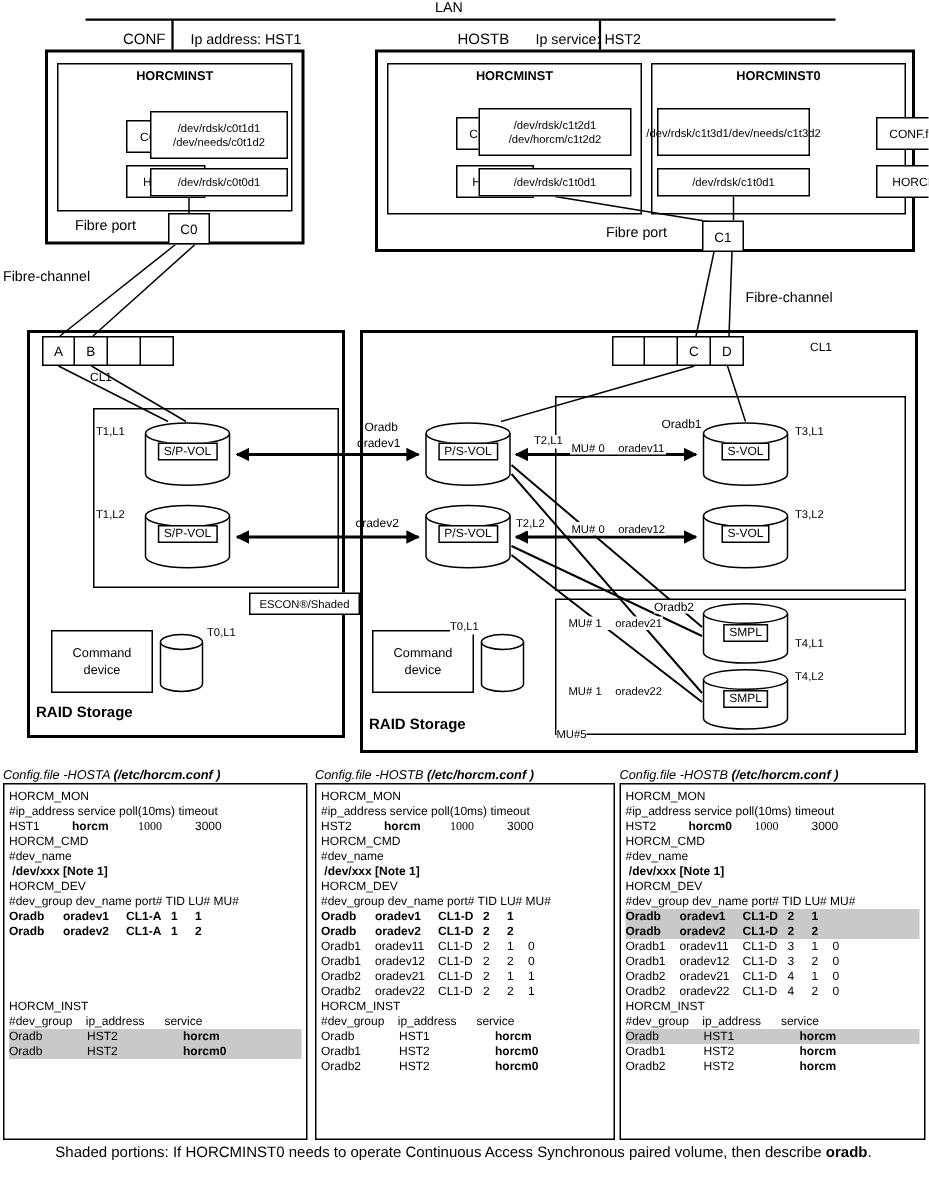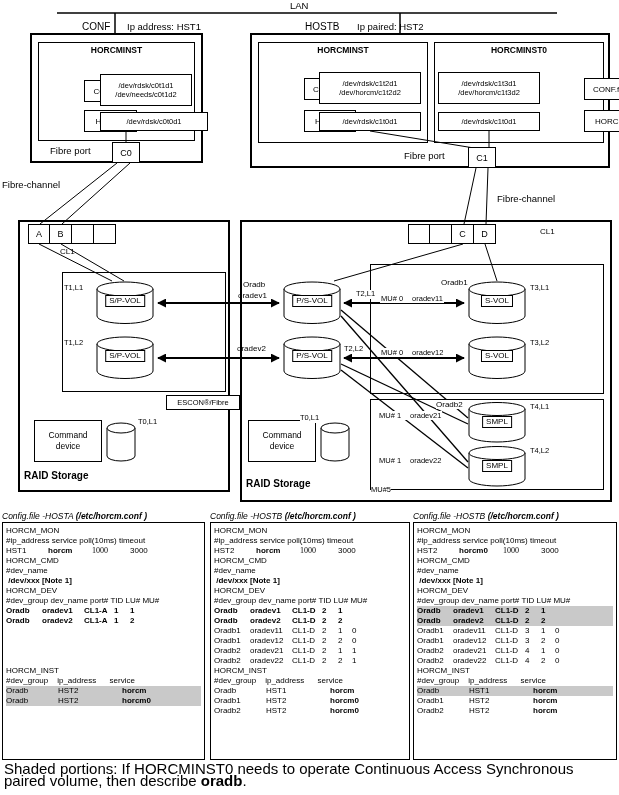--- a/index.html
+++ b/index.html
@@ -32,21 +32,21 @@
   .cfg-line { white-space:pre; height:10px; }
   .cfg-row { display:flex; height:10px; }
   .cfg-row span { flex:0 0 auto; white-space:pre; }
   .mon .ci { width:42px; } .mon .cs { width:44px; font-weight:bold; } .mon .cp { width:38px;font-family:Liberation Serif, serif; }
   .dev .cg { width:36px; } .dev .cd { width:42px; } .dev .cp { width:30px; }
   .dev .ct { width:16px; } .dev .cl { width:14px; } .dev .cm { width:12px; }
   .inst .ig { width:52px; } .inst .ii { width:64px; } .inst .is { font-weight:bold; }
   .cfg-row.bold span { font-weight:bold; }
   .shaded { background:#c9c9c9; }
   .dev-spacer { height:40px; }
-  .note { position:absolute; left:4px; top:763px; width:610px; font-size:15px; line-height:12px; }
+  .note { position:absolute; left:4px; top:763px; width:610px; font-size:10px; line-height:12px;text-align:center; }
 </style>
 </head>
 <body>
 
 <div id="canvas">
 
   <svg class="svg-layer" width="619" height="795">
     <defs>
       <marker id="arr" viewBox="0 0 10 10" refX="9" refY="5" markerWidth="4.5" markerHeight="4.5" orient="auto-start-reverse">
         <path d="M0,0 L10,5 L0,10 z" fill="#000"></path>
@@ -92,45 +92,45 @@
   <div class="box b2 nb" style="left:30px;top:33px;width:173px;height:130px"></div>
   <div class="box" style="left:38px;top:42px;width:157px;height:99px">
     <span class="inst-title">HORCMINST</span>
   </div>
   <div class="box ctr f8 z3" style="left:44px;top:80px;width:53px;height:22px">CONF.file</div>
   <div class="box ctr z3" style="left:100px;top:74px;width:92px;height:32px;flex-direction:column">
     <span class="f75">/dev/rdsk/c0t1d1</span>
     <span class="f75">/dev/needs/c0t1d2</span>
   </div>
   <div class="box ctr f8 z3" style="left:44px;top:110px;width:53px;height:22px">HORCM</div>
-  <div class="box ctr f75 z3" style="left:100px;top:112px;width:108px;height:19px">/dev/rdsk/c0t0d1</div>
+  <div class="box ctr f75 z3" style="left:100px;top:112px;width:92px;height:19px">/dev/rdsk/c0t0d1</div>
   <span class="lbl f95" style="left:50px;top:146px">Fibre port</span>
   <div class="box ctr f9 z3" style="left:112px;top:142px;width:28px;height:21px">C0</div>
 
   <span class="lbl f10" style="left:305px;top:21px">HOSTB</span>
-  <span class="lbl f95" style="left:357px;top:22px">Ip paired: HST2</span>
+  <span class="lbl f95" style="left:357px;top:22px">Ip service: HST2</span>
   <div class="box b2 nb" style="left:250px;top:33px;width:360px;height:135px"></div>
 
   <div class="box" style="left:258px;top:42px;width:170px;height:101px">
     <span class="inst-title">HORCMINST</span>
   </div>
   <div class="box ctr f8 z3" style="left:264px;top:78px;width:52px;height:22px">CONF.file</div>
   <div class="box ctr z3" style="left:319px;top:72px;width:102px;height:32px;flex-direction:column">
     <span class="f75">/dev/rdsk/c1t2d1</span>
     <span class="f75">/dev/horcm/c1t2d2</span>
   </div>
   <div class="box ctr f8 z3" style="left:264px;top:110px;width:52px;height:22px">HORCM</div>
   <div class="box ctr f75 z3" style="left:319px;top:112px;width:102px;height:19px">/dev/rdsk/c1t0d1</div>
 
   <div class="box" style="left:434px;top:42px;width:170px;height:101px">
     <span class="inst-title">HORCMINST0</span>
   </div>
-  <div class="box ctr z3" style="left:438px;top:72px;width:102px;height:32px;flex-direction:column">
+  <div class="box ctr z3" style="left:438px;top:72px;width:102px;height:32px;flex-direction:row">
     <span class="f75">/dev/rdsk/c1t3d1</span>
-    <span class="f75">/dev/horcm/c1t3d2</span>
+    <span class="f75">/dev/needs/c1t3d2</span>
   </div>
   <div class="box ctr f8 z3" style="left:544px;top:78px;width:52px;height:22px">CONF.file</div>
   <div class="box ctr f75 z3" style="left:438px;top:112px;width:102px;height:19px">/dev/rdsk/c1t0d1</div>
   <div class="box ctr f8 z3" style="left:544px;top:110px;width:52px;height:22px">HORCM</div>
 
   <span class="lbl f95" style="left:404px;top:151px">Fibre port</span>
   <div class="box ctr f9 z3" style="left:468px;top:147px;width:28px;height:21px">C1</div>
 
   <span class="lbl f95" style="left:2px;top:180px">Fibre-channel</span>
   <span class="lbl f95" style="left:497px;top:194px">Fibre-channel</span>
@@ -169,21 +169,21 @@
       <path d="M1,6 v28 a14,5 0 0 0 28,0 v-28" fill="#fff" stroke="#000"></path>
       <ellipse cx="15" cy="6" rx="14" ry="5" fill="#fff" stroke="#000"></ellipse>
     </svg>
   </div>
   <span class="lbl f75" style="left:138px;top:418px">T0,L1</span>
   <span class="lbl f10 bold" style="left:24px;top:470px">RAID Storage</span>
 
   <span class="lbl f8" style="left:203px;top:280px">Oradb</span>
   <span class="lbl f8" style="left:198px;top:291px">oradev1</span>
   <span class="lbl f8" style="left:197px;top:344px">oradev2</span>
-  <div class="box ctr f75 z3" style="left:166px;top:395px;width:74px;height:15px">ESCON®/Fibre</div>
+  <div class="box ctr f75 z3" style="left:166px;top:395px;width:74px;height:15px">ESCON®/Shaded</div>
 
   <div class="box b2 nb" style="left:240px;top:220px;width:372px;height:282px"></div>
   <div class="ports" style="left:408px;top:224px">
 
   <span class="port-cell"></span>
       <span class="port-cell"></span>
       <span class="port-cell">C</span>
       <span class="port-cell">D</span>
     </div>
   <span class="lbl f8" style="left:500px;top:227px">CL1</span>
@@ -238,21 +238,21 @@
     <span>MU# 1</span>
     <span>oradev21</span>
   </div>
   <div class="volume" style="left:468px;top:402px">
     <svg width="58" height="42" viewBox="0 0 58 42">
       <path d="M1,7 v26 a28,7 0 0 0 56,0 v-26" fill="#fff" stroke="#000"></path>
       <ellipse cx="29" cy="7" rx="28" ry="6.5" fill="#fff" stroke="#000"></ellipse>
     </svg>
     <span class="vol-label">SMPL</span>
   </div>
-  <span class="lbl f75" style="left:530px;top:403px">T4,L1</span>
+  <span class="lbl f75" style="left:530px;top:425px">T4,L1</span>
   <div class="mu-label" style="left:378px;top:456px">
     <span>MU# 1</span>
     <span>oradev22</span>
   </div>
   <div class="volume" style="left:468px;top:446px">
     <svg width="58" height="42" viewBox="0 0 58 42">
       <path d="M1,7 v26 a28,7 0 0 0 56,0 v-26" fill="#fff" stroke="#000"></path>
       <ellipse cx="29" cy="7" rx="28" ry="6.5" fill="#fff" stroke="#000"></ellipse>
     </svg>
     <span class="vol-label">SMPL</span>

